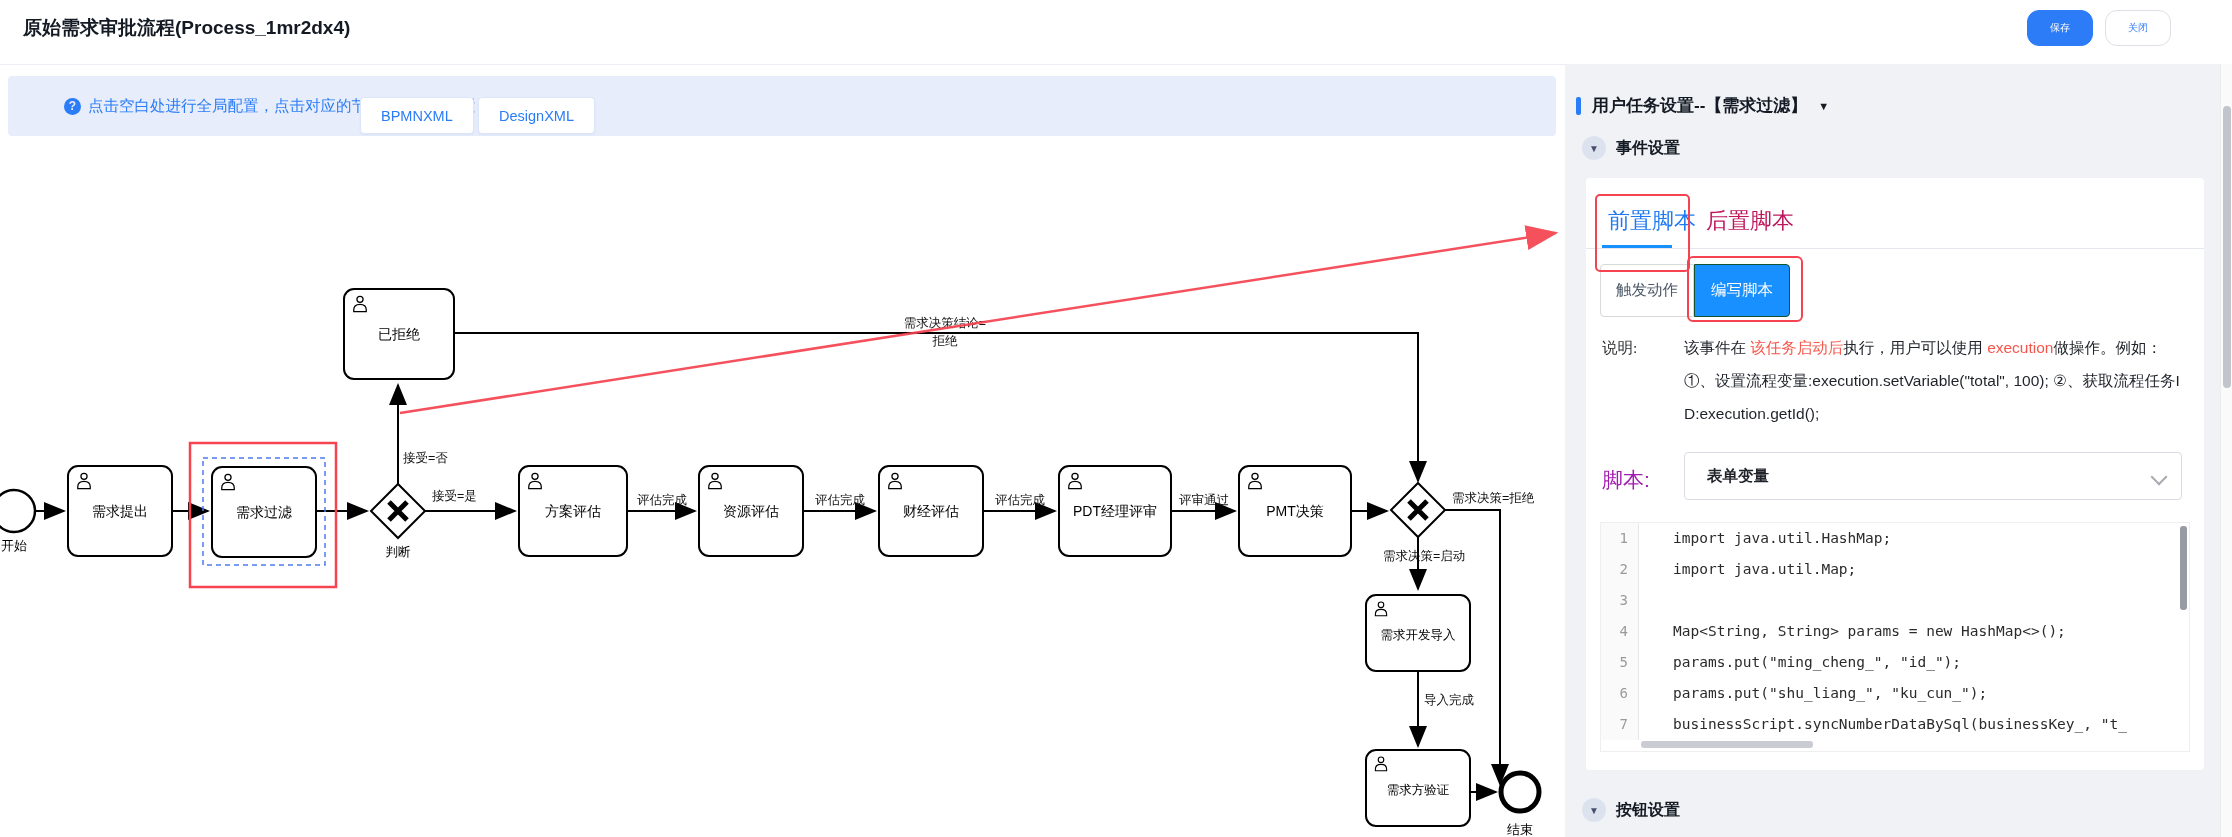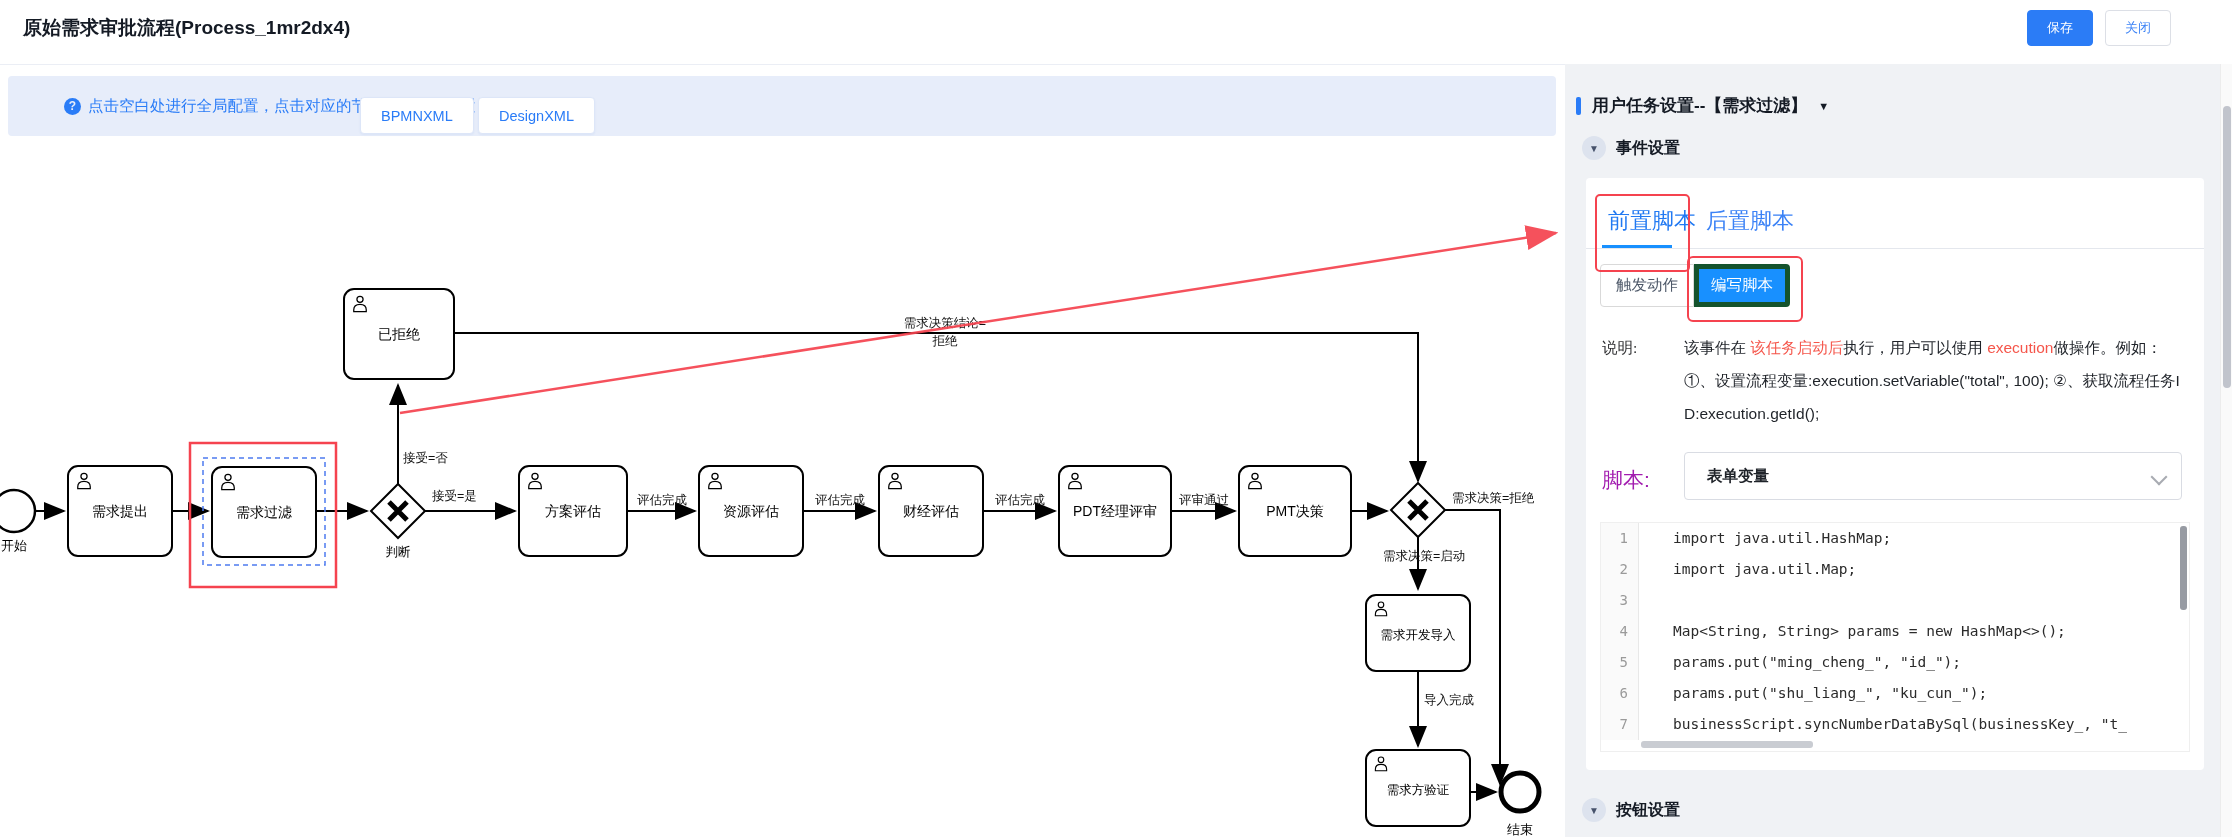--- a/index.html
+++ b/index.html
@@ -3,21 +3,21 @@
 <meta charset="utf-8">
 <style>
   html,body{margin:0;padding:0;}
   body{
     width:2232px;height:837px;position:relative;overflow:hidden;
     font-family:"Liberation Sans",sans-serif;background:#fff;color:#1f2329;
   }
   
   .app-header{position:absolute;left:0;top:0;width:2232px;height:64px;background:#fff;border-bottom:1px solid #ebeef5;z-index:5;}
   .page-title{position:absolute;left:23px;top:15px;font-size:19px;font-weight:bold;color:#141a24;}
-  .btn{display:flex;align-items:center;justify-content:center;border-radius:4px;font-size:13px;cursor:pointer;box-sizing:border-box;}
+  .btn{display:flex;align-items:center;justify-content:center;border-radius:12px;font-size:10px;cursor:pointer;box-sizing:border-box;}
   .btn-save{position:absolute;left:2027px;top:10px;width:66px;height:36px;background:#2b7cf6;color:#fff;border:1px solid #2b7cf6;}
   .btn-close{position:absolute;left:2105px;top:10px;width:66px;height:36px;background:#fff;color:#3b82f6;border:1px solid #dcdfe6;}
   
   .toolbar{position:absolute;left:8px;top:76px;width:1548px;height:60px;background:#e7edfa;border-radius:4px;z-index:4;}
   .hint{position:absolute;left:56px;top:0;height:60px;display:flex;align-items:center;gap:7px;color:#2a7cf7;font-size:15.5px;}
   .q-icon{width:17px;height:17px;border-radius:50%;background:#2a7cf7;color:#e7edfa;font-size:12px;font-weight:bold;display:flex;align-items:center;justify-content:center;}
   .xml-btn{position:absolute;top:21px;height:37px;background:#fff;border:1px solid #dde6f8;border-radius:4px;color:#2a7cf7;font-size:14.5px;padding:0 20px;box-shadow:0 1px 2px rgba(70,110,210,.08);}
   .xml-btn.bpmn{left:352px;}
   .xml-btn.design{left:470px;}
   
@@ -30,27 +30,27 @@
   .caret-small{font-size:11px;color:#141a24;}
   .sec-header{position:absolute;left:17px;display:flex;align-items:center;gap:10px;font-size:16px;font-weight:bold;color:#141a24;}
   .sec-header.event{top:72px;}
   .sec-header.button{top:734px;}
   .sec-caret{width:24px;height:24px;border-radius:50%;background:#dde3ee;color:#46526b;font-size:10px;display:flex;align-items:center;justify-content:center;}
   .card{position:absolute;left:21px;top:114px;width:618px;height:592px;background:#fff;border-radius:4px;}
   
   .tab-divider{position:absolute;left:0;top:70px;width:618px;height:1px;background:#e4e7ed;}
   .tab{position:absolute;top:28px;font-size:22px;cursor:pointer;}
   .tab.pre{left:22px;color:#2179f2;}
-  .tab.post{left:120px;color:#3b82f6;}
+  .tab.post{left:120px;color:#be185d;}
   .tab-underline{position:absolute;left:16px;top:67px;width:70px;height:3px;background:#1890ff;}
   .red-box-tab{position:absolute;left:9px;top:16px;width:91px;height:74px;border:2px solid #f5434f;border-radius:5px;z-index:3;}
   
-  .act-btn{position:absolute;top:86px;height:43px;display:flex;align-items:center;justify-content:center;font-size:15.5px;box-sizing:border-box;cursor:pointer;}
+  .act-btn{position:absolute;top:86px;height:53px;display:flex;align-items:center;justify-content:center;font-size:15.5px;box-sizing:border-box;cursor:pointer;}
   .act-trigger{left:14px;width:94px;background:#fff;border:1px solid #d9d9d9;border-radius:4px 0 0 4px;color:#4e5969;}
-  .act-write{left:108px;width:96px;background:#1890ff;border:5px solid #14532d;border-radius:0 4px 4px 0;color:#fff;}
+  .act-write{left:108px;width:96px;background:#1890ff;border:1px solid #14532d;border-radius:0 4px 4px 0;color:#fff;}
   .red-box-write{position:absolute;left:101px;top:78px;width:112px;height:62px;border:2px solid #f5434f;border-radius:6px;z-index:3;}
   
   .desc-label{position:absolute;left:16px;top:160px;font-size:15.5px;color:#303133;font-family:Liberation Serif, serif;}
   .desc-text{position:absolute;left:98px;top:153px;width:508px;font-size:15.5px;line-height:33px;color:#1f2329;word-break:break-all;margin:0;}
   .desc-text .red{color:#f5554a;}
   
   .script-label{position:absolute;left:16px;top:288px;font-size:21px;color:#a21caf;}
   .select{position:absolute;left:98px;top:274px;width:498px;height:48px;background:#fff;border:1px solid #d9dce3;border-radius:4px;box-sizing:border-box;display:flex;align-items:center;cursor:pointer;}
   .select-value{margin-left:22px;font-size:15.5px;font-weight:bold;color:#1f2329;}
   .chevron{position:absolute;right:16px;top:18px;width:10px;height:10px;border-right:2px solid #a8abb2;border-bottom:2px solid #a8abb2;transform:rotate(45deg);}

